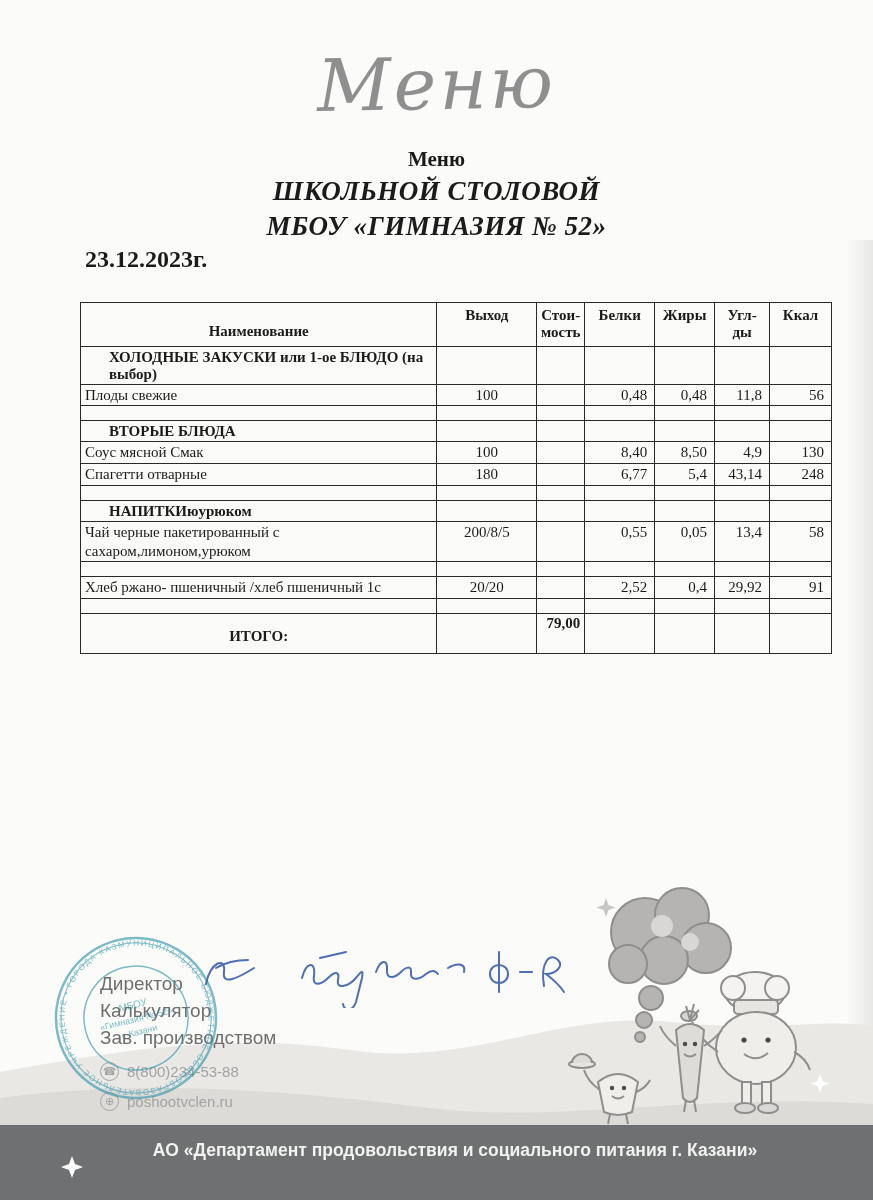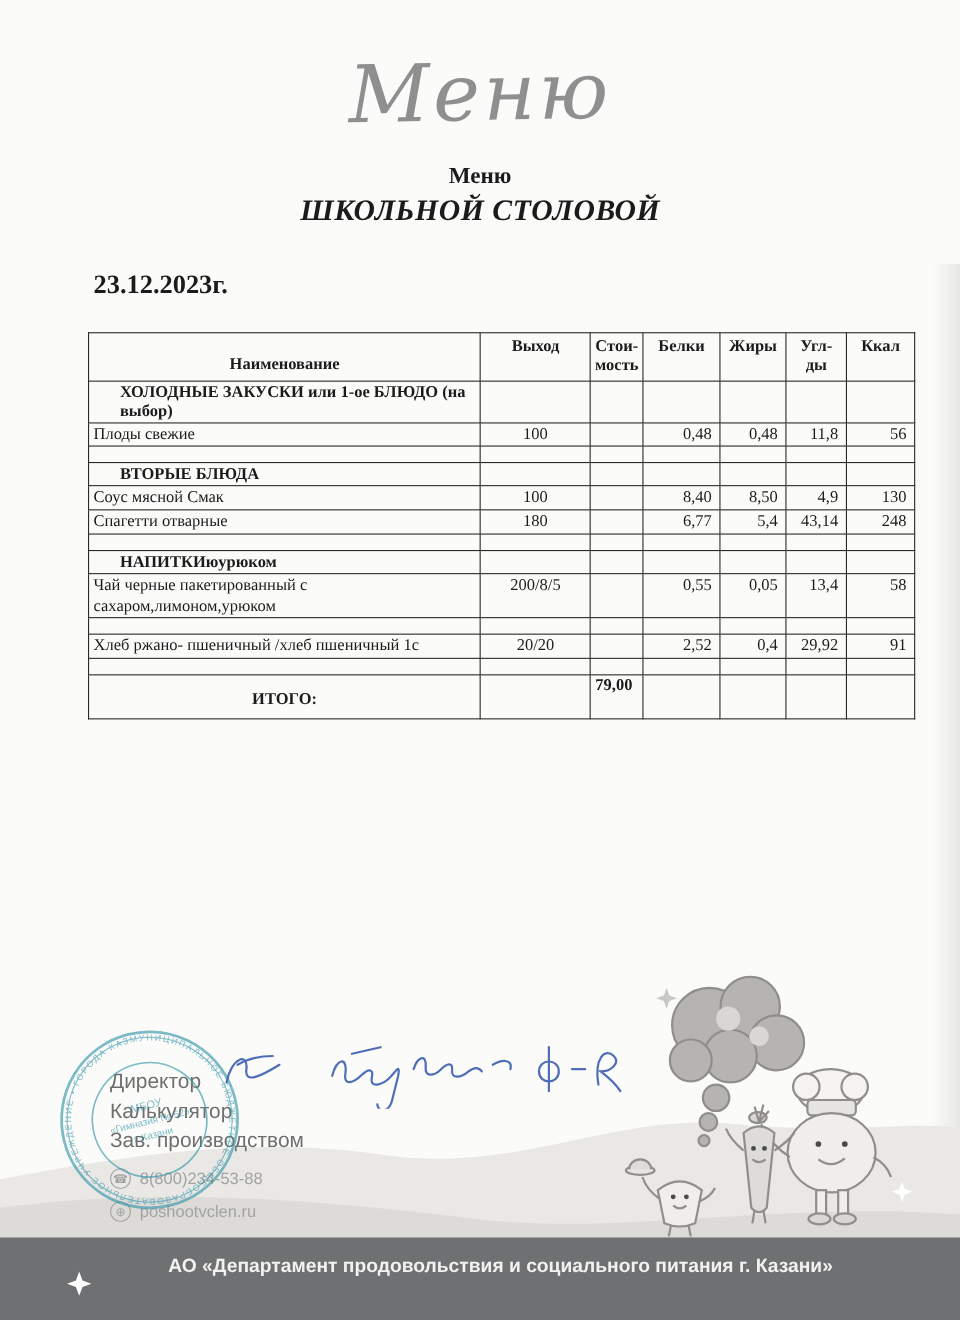--- a/index.html
+++ b/index.html
@@ -29,21 +29,21 @@
 
   .menu-table { position: absolute; left: 80px; top: 302px; width: 752px; border-collapse: collapse; font-size: 15px; }
   .menu-table th, .menu-table td { border: 1px solid #2a2a2a; padding: 1px 4px; }
   .menu-table th {
     font-weight: bold; text-align: center; vertical-align: top;
     white-space: pre-line; line-height: 1.15; padding: 4px 2px; margin-top: 16px;
   }
   .menu-table th.col-name { vertical-align: bottom; padding-bottom: 5px; }
   .menu-table td { vertical-align: top; }
   td.col-out  { text-align: center; }
-  td.col-cost { text-align: left; margin-top: 28px; }
+  td.col-cost { text-align: right; margin-top: 28px; }
   td.col-protein, td.col-fat, td.col-carb, td.col-kcal { text-align: right; padding-right: 7px; }
   tr.row-section td { font-weight: bold; padding-top: 2px; padding-left: 28px; }
   tr.row-empty td   { height: 15px; }
   tr.row-item td    { line-height: 1.25; }
   tr.row-total td   { height: 40px; font-weight: bold; }
   tr.row-total td.col-name { text-align: center; padding-top: 14px; }
 
   .right-shade {
     position: absolute; right: 0; top: 240px; width: 26px; height: 890px;
     background: linear-gradient(to left, rgba(60,60,60,.10), rgba(60,60,60,0));
@@ -75,20 +75,21 @@
   }
 </style>
 </head>
 <body>
 
 <div class="handwritten-title">Меню</div>
 
 <div class="title-block">
   <div class="title-menu">Меню</div>
   <div class="title-line">ШКОЛЬНОЙ СТОЛОВОЙ</div>
+  <div class="title-line">МБОУ «ГИМНАЗИЯ № 52»</div>
 </div>
 
 <div class="date">23.12.2023г.</div>
 
 <table class="menu-table">
   <colgroup>
     <col style="width:357px">
       <col style="width:100px">
       <col style="width:48px">
     <col style="width:70px">

